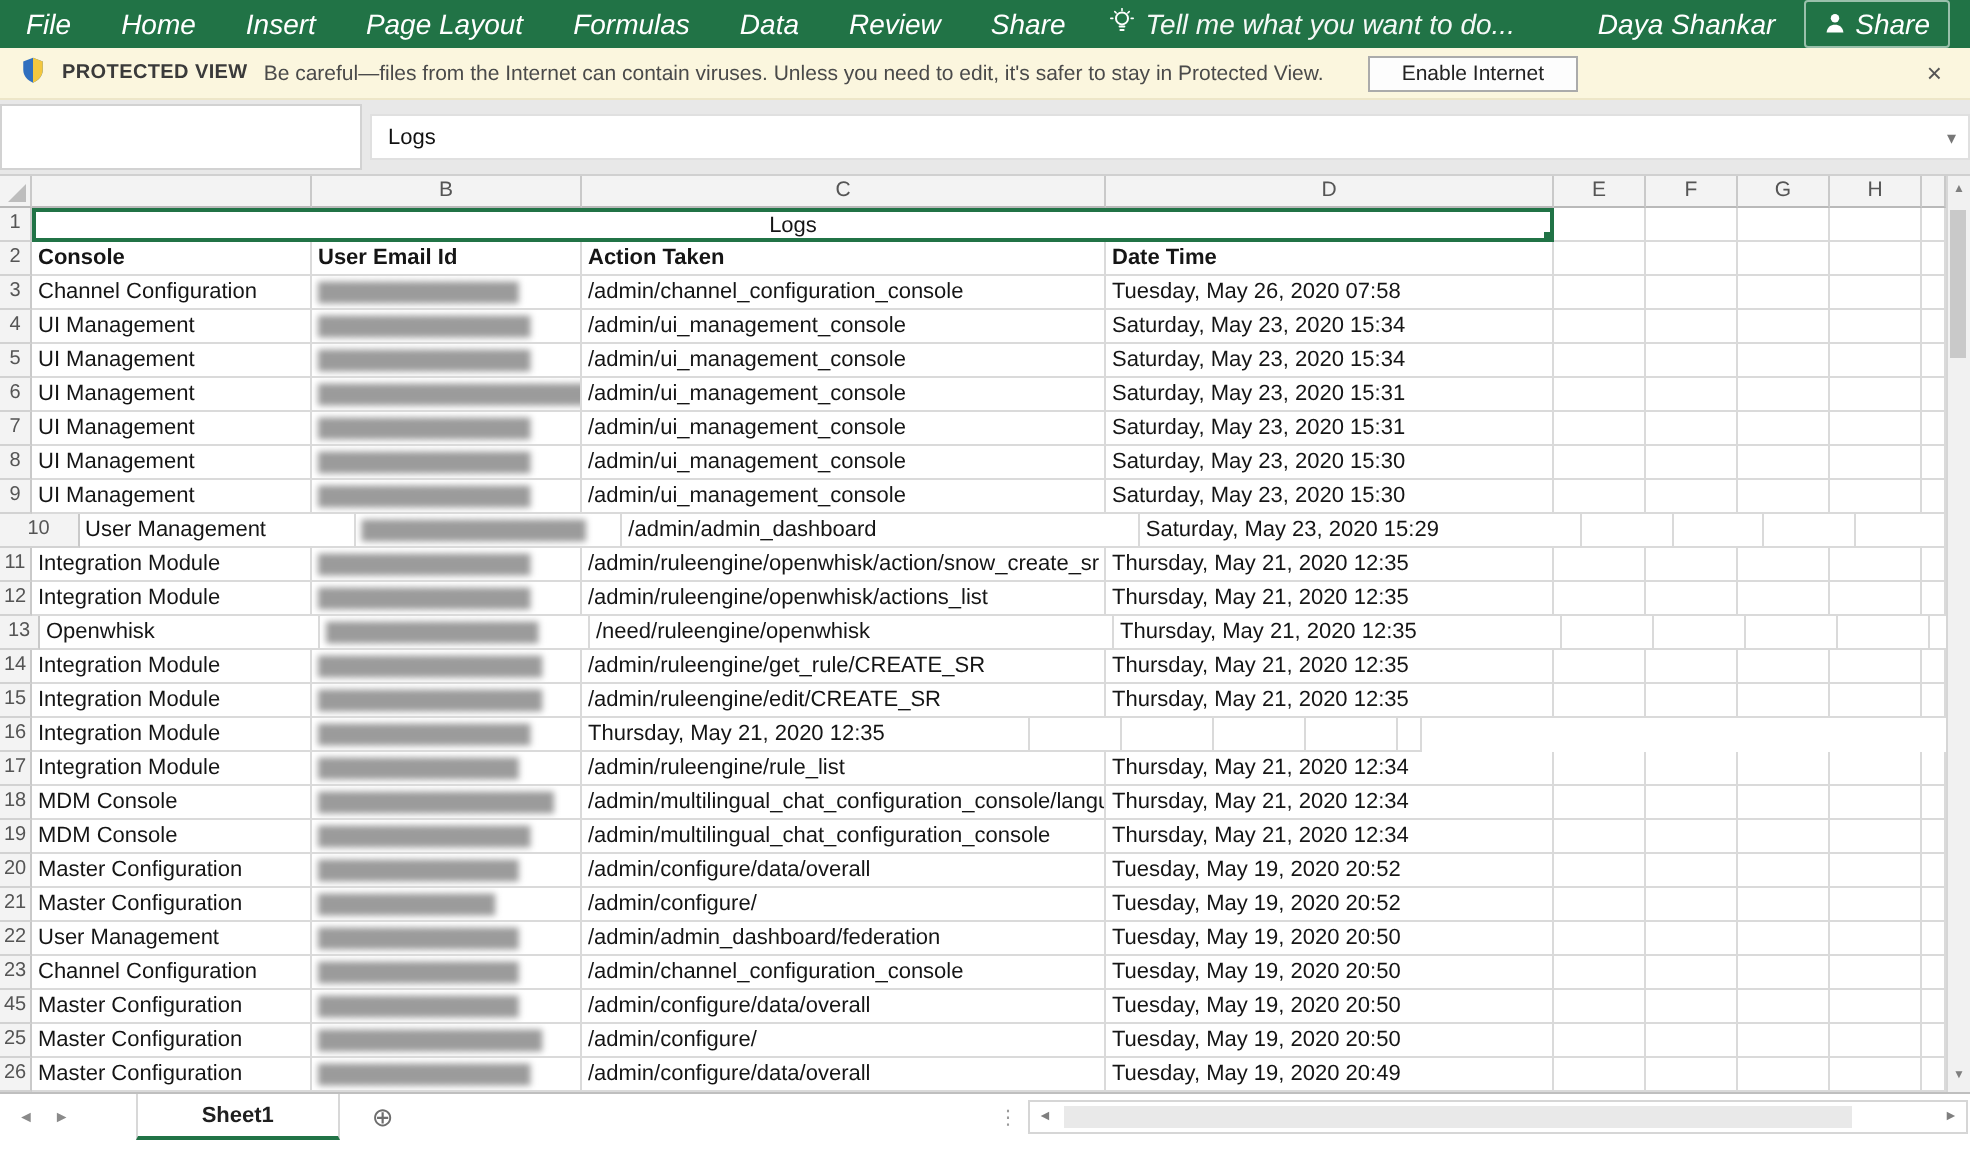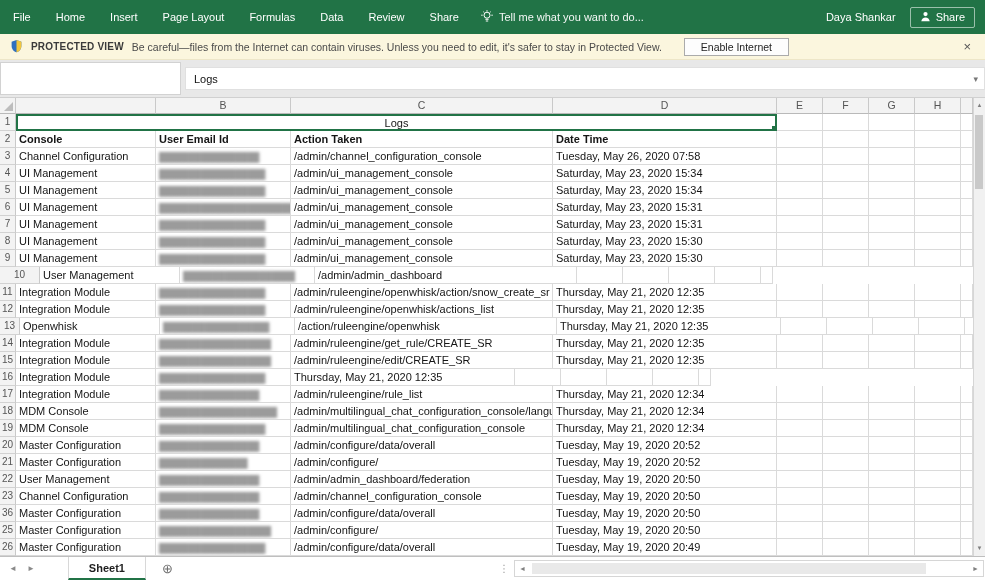--- a/index.html
+++ b/index.html
@@ -1,21 +1,21 @@
 <!DOCTYPE html>
 <html style="--ribbon-green: #217346; --protected-view-bg: #FBF6DE; --selection-green: #217346;"><head>
 <meta charset="utf-8">
 <style>
   html,body{margin:0;padding:0;background:#fff;}
   .app{position:relative;width:985px;height:580px;overflow:hidden;
        font-family:"Liberation Sans",sans-serif;background:#fff;
        -webkit-font-smoothing:antialiased;}
   
-  .ribbon{height:34px;background:var(--ribbon-green,#217346);display:flex;align-items:center;
-          color:#fff;font-size:11px;}
+  .ribbon{height:24px;background:var(--ribbon-green,#217346);display:flex;align-items:center;
+          color:#fff;font-size:14px;font-style:italic;}
   .rtabs{display:flex;gap:25px;padding-left:13px;align-items:center;}
   .rtab{cursor:default;white-space:nowrap;}
   .tellme{display:flex;align-items:center;gap:6px;margin-left:22px;color:rgba(255,255,255,.95);}
   .rspacer{flex:1;}
   .username{margin-right:14px;}
   .sharebtn{display:flex;align-items:center;gap:5px;margin-right:10px;padding:3px 9px;
             border:1px solid rgba(255,255,255,.55);border-radius:2px;}
   
   .pvbar{height:26px;background:var(--protected-view-bg,#FBF6DE);display:flex;align-items:center;
          gap:8px;padding:0 10px;font-size:10.5px;color:#3a3a3a;border-bottom:1px solid #EDE6C8;box-sizing:border-box;}
@@ -58,21 +58,21 @@
   .vscroll{position:absolute;top:0;right:0;width:12px;height:100%;background:#F1F1F1;
            border-left:1px solid #D6D6D6;box-sizing:border-box;display:flex;flex-direction:column;z-index:6;}
   .varrow{height:15px;font-size:6px;color:#7f7f7f;text-align:center;line-height:15px;}
   .vtrack{flex:1;position:relative;}
   .vthumb{position:absolute;left:1px;top:2px;width:8px;height:74px;background:#C9C9C9;}
   
   .tabbar{height:24px;background:#FFFFFF;border-top:1px solid #BFBFBF;display:flex;align-items:center;
           box-sizing:border-box;font-size:11px;color:#333;}
   .navarrows{color:#8a8a8a;font-size:8px;padding:0 5px;}
   .navarrows:first-child{margin-left:4px;}
-  .sheettab{height:100%;display:flex;align-items:center;padding:0 20px;margin-left:28px;
+  .sheettab{height:100%;display:flex;align-items:center;padding:0 32px;margin-left:28px;
             background:#fff;border-left:1px solid #D8D8D8;border-right:1px solid #D8D8D8;
             border-bottom:2px solid var(--selection-green,#217346);box-sizing:border-box;
             font-weight:bold;color:#1f1f1f;justify-content:flex-end;}
   .addsheet{color:#6d6d6d;font-size:13px;margin-left:16px;line-height:13px;}
   .tabspacer{flex:1;}
   .splitter{color:#9a9a9a;font-size:10px;padding:0 5px;}
   .hscroll{width:470px;height:17px;margin-right:1px;border:1px solid #D6D6D6;background:#fff;
            box-sizing:border-box;display:flex;align-items:center;}
   .harrow{width:15px;text-align:center;font-size:7px;color:#7f7f7f;}
   .htrack{flex:1;height:100%;position:relative;}
@@ -259,20 +259,21 @@
           <div class="cell" style="width: 46px;"></div>
           <div class="cell" style="width: 46px;"></div>
           <div class="cell" style="width: 46px;"></div>
           <div class="cell" style="width: 12px;"></div>
         </div>
         <div class="grow">
           <div class="cell gut" style="width: 40px;">10</div>
           <div class="cell" style="width: 140px;">User Management</div>
           <div class="cell" style="width: 135px;"><span class="redacted">███████████████████</span></div>
           <div class="cell" style="width: 262px;">/admin/admin_dashboard</div>
+          <div class="cell" style="width: 224px;">Saturday, May 23, 2020 15:29</div>
           <div class="cell" style="width: 46px;"></div>
           <div class="cell" style="width: 46px;"></div>
           <div class="cell" style="width: 46px;"></div>
           <div class="cell" style="width: 46px;"></div>
           <div class="cell" style="width: 12px;"></div>
         </div>
         <div class="grow">
           <div class="cell gut" style="width: 16px;">11</div>
           <div class="cell" style="width: 140px;">Integration Module</div>
           <div class="cell" style="width: 135px;"><span class="redacted">██████████████████</span></div>
@@ -293,21 +294,21 @@
           <div class="cell" style="width: 46px;"></div>
           <div class="cell" style="width: 46px;"></div>
           <div class="cell" style="width: 46px;"></div>
           <div class="cell" style="width: 46px;"></div>
           <div class="cell" style="width: 12px;"></div>
         </div>
         <div class="grow">
           <div class="cell gut" style="width: 20px;">13</div>
           <div class="cell" style="width: 140px;">Openwhisk</div>
           <div class="cell" style="width: 135px;"><span class="redacted">██████████████████</span></div>
-          <div class="cell" style="width: 262px;">/action/ruleengine/openwhisk</div>
+          <div class="cell" style="width: 262px;">/need/ruleengine/openwhisk</div>
           <div class="cell" style="width: 224px;">Thursday, May 21, 2020 12:35</div>
           <div class="cell" style="width: 46px;"></div>
           <div class="cell" style="width: 46px;"></div>
           <div class="cell" style="width: 46px;"></div>
           <div class="cell" style="width: 46px;"></div>
           <div class="cell" style="width: 12px;"></div>
         </div>
         <div class="grow">
           <div class="cell gut" style="width: 16px;">14</div>
           <div class="cell" style="width: 140px;">Integration Module</div>
@@ -421,21 +422,21 @@
           <div class="cell" style="width: 135px;"><span class="redacted">█████████████████</span></div>
           <div class="cell" style="width: 262px;">/admin/channel_configuration_console</div>
           <div class="cell" style="width: 224px;">Tuesday, May 19, 2020 20:50</div>
           <div class="cell" style="width: 46px;"></div>
           <div class="cell" style="width: 46px;"></div>
           <div class="cell" style="width: 46px;"></div>
           <div class="cell" style="width: 46px;"></div>
           <div class="cell" style="width: 12px;"></div>
         </div>
         <div class="grow">
-          <div class="cell gut" style="width: 16px;">36</div>
+          <div class="cell gut" style="width: 16px;">45</div>
           <div class="cell" style="width: 140px;">Master Configuration</div>
           <div class="cell" style="width: 135px;"><span class="redacted">█████████████████</span></div>
           <div class="cell" style="width: 262px;">/admin/configure/data/overall</div>
           <div class="cell" style="width: 224px;">Tuesday, May 19, 2020 20:50</div>
           <div class="cell" style="width: 46px;"></div>
           <div class="cell" style="width: 46px;"></div>
           <div class="cell" style="width: 46px;"></div>
           <div class="cell" style="width: 46px;"></div>
           <div class="cell" style="width: 12px;"></div>
         </div>

